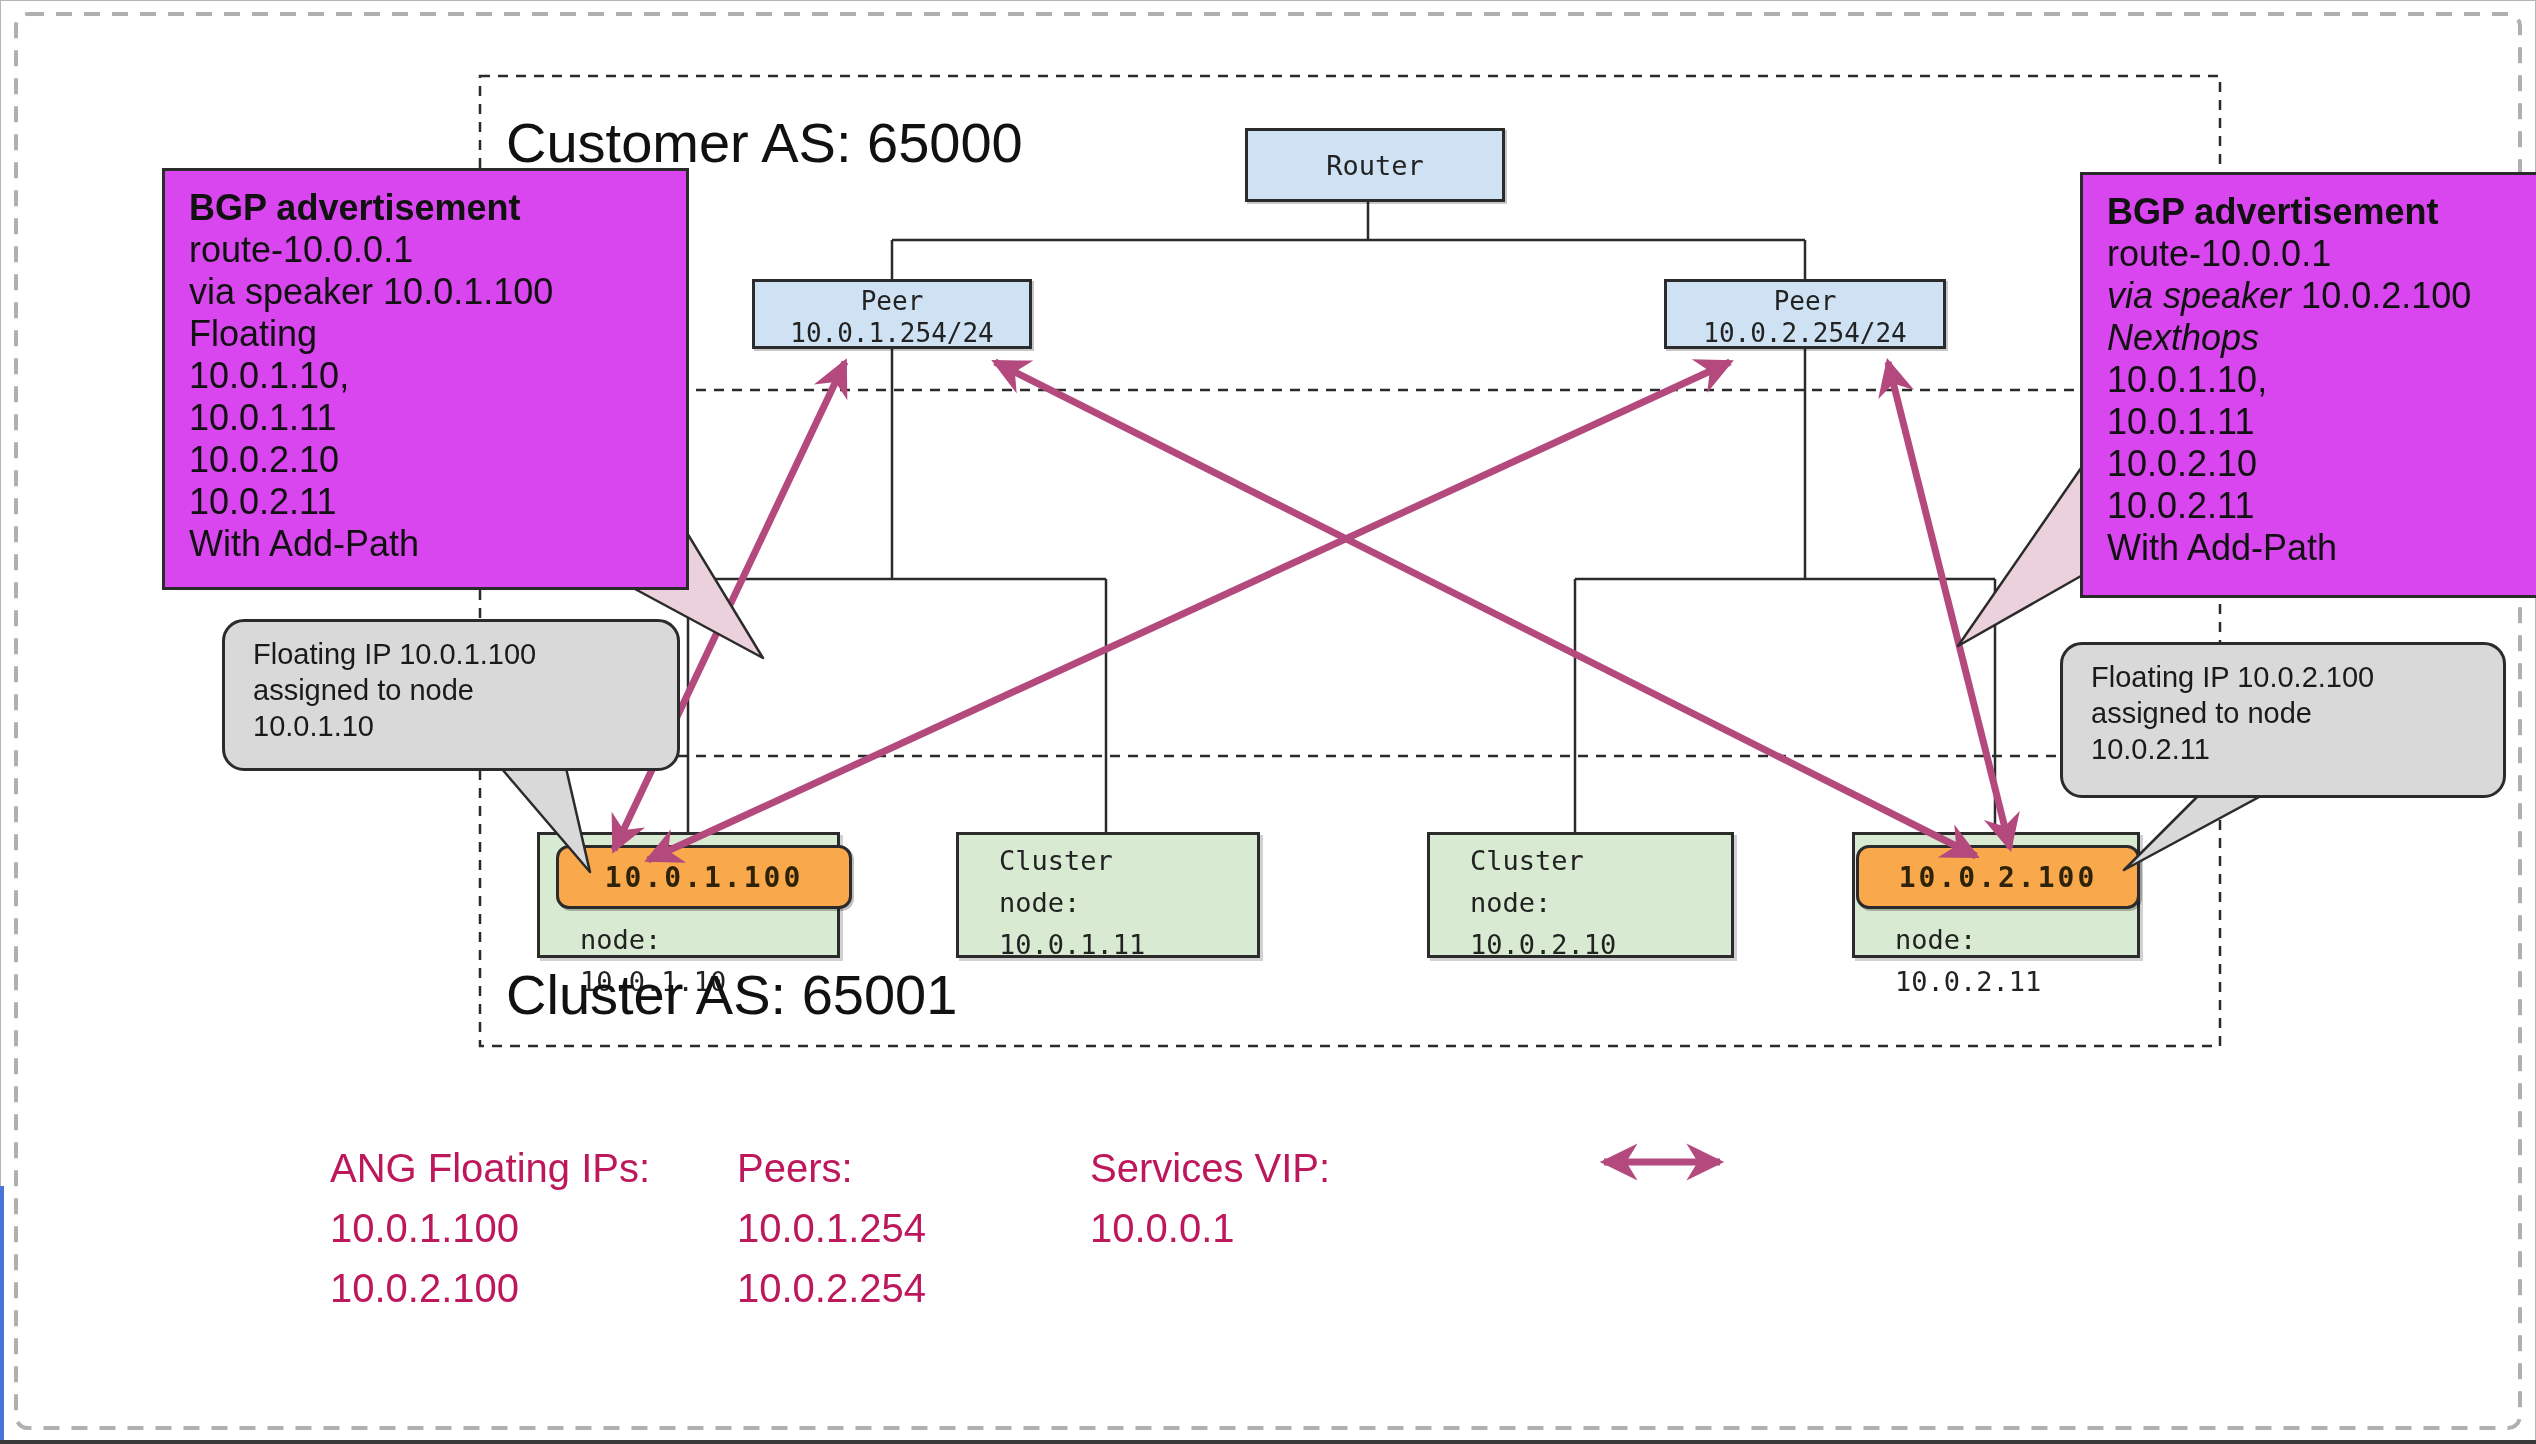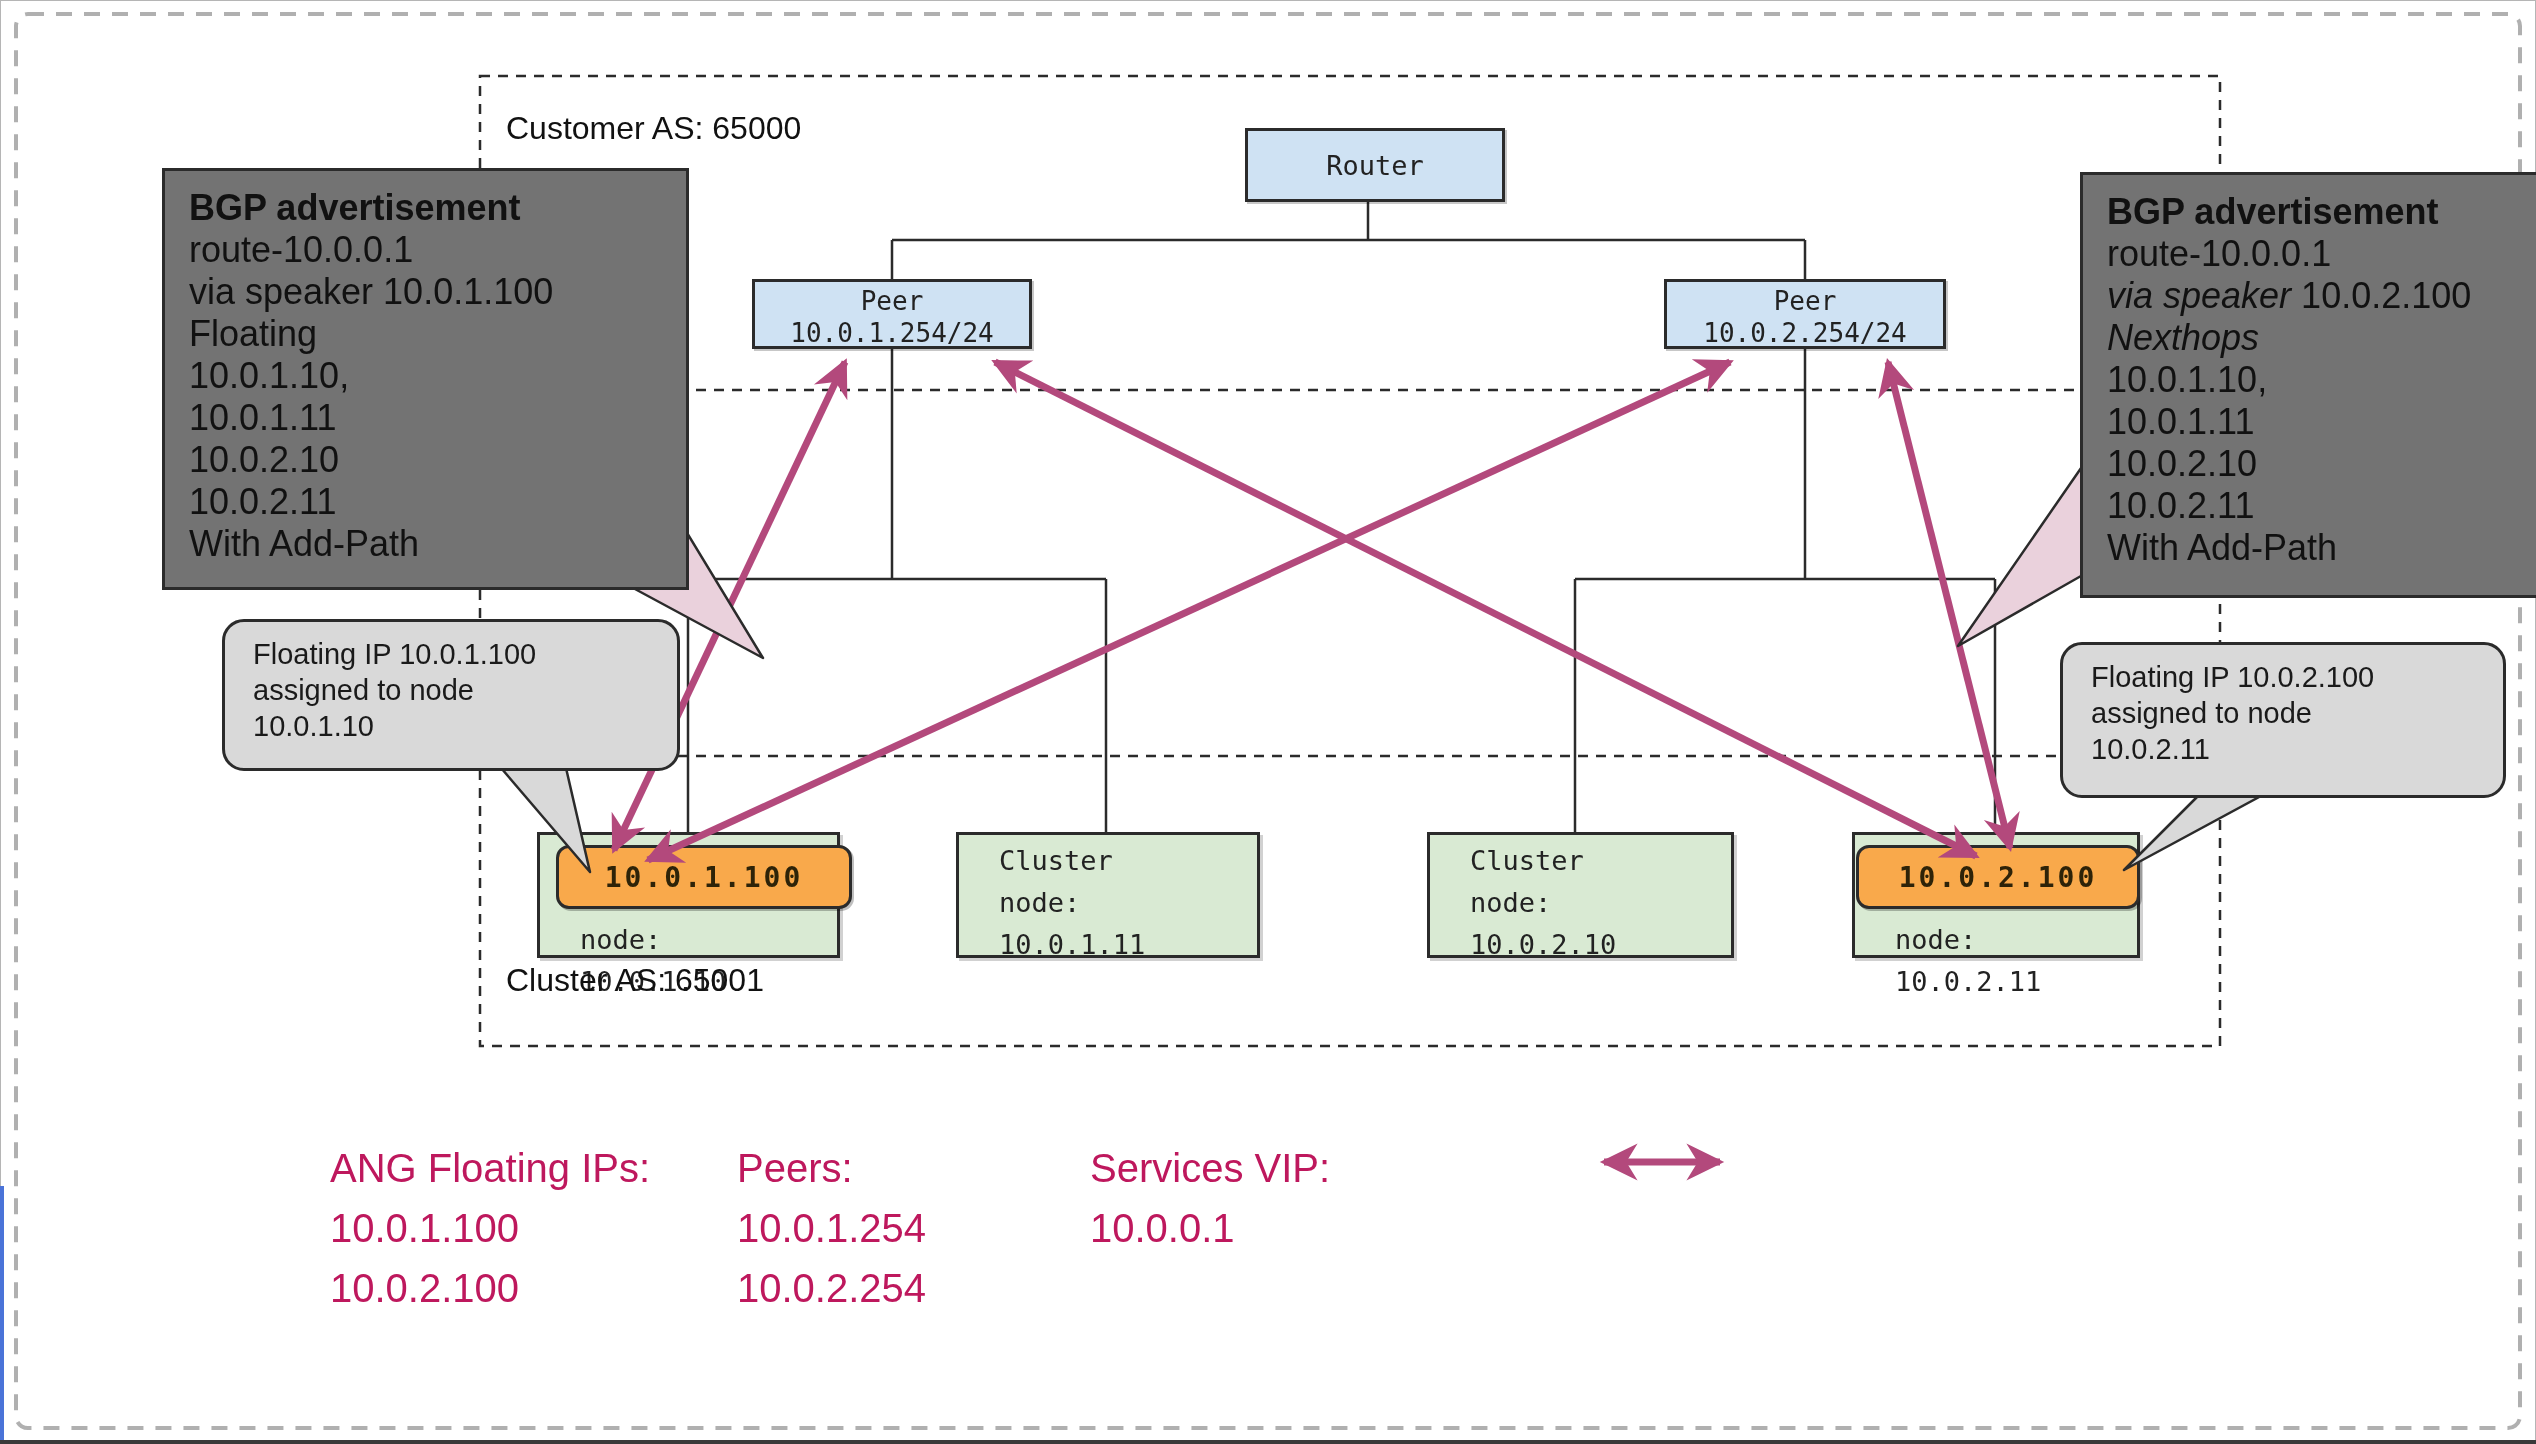--- a/index.html
+++ b/index.html
@@ -4,29 +4,29 @@
 <style>
   html,body{margin:0;padding:0;background:#fff;}
   #page{position:relative;width:2536px;height:1444px;background:#ffffff;overflow:hidden;
         font-family:"Liberation Sans",sans-serif;box-shadow:inset 0 0 0 1px #b5b5b5;}
   .abs{position:absolute;}
   svg{position:absolute;left:0;top:0;pointer-events:none;}
   .box{position:absolute;box-sizing:border-box;border:3px solid #2b2b2b;}
   .blue{background:#cfe2f3;box-shadow:2px 2px 0 rgba(0,0,0,0.22);}
   .green{background:#d9ead3;box-shadow:3px 3px 0 rgba(0,0,0,0.18);}
   .orangebox{background:#f9a94b;border-radius:13px;box-shadow:2px 2px 0 rgba(0,0,0,0.25);z-index:3;}
-  .pinkbox{background:#737373;z-index:6;}
+  .pinkbox{background:#d946ef;z-index:6;}
   .graybox{background:#d9d9d9;border-radius:22px;z-index:6;}
   .mono{font-family:"DejaVu Sans Mono",monospace;color:#222;}
   .ctr{text-align:center;}
   .peer-line{font-size:26px;line-height:32px;}
   .router-label{font-size:27px;line-height:70px;}
   .orange-label{font-size:28px;line-height:60px;font-weight:600;letter-spacing:3px;color:#2e2308;}
   .nodetext{font-size:27px;line-height:42px;padding-left:40px;}
-  .aslabel{font-size:32px;color:#111;white-space:nowrap;z-index:7;}
+  .aslabel{font-size:56px;color:#111;white-space:nowrap;z-index:7;}
   .advert{font-size:36px;line-height:42px;color:#111;padding:16px 0 0 24px;border:3px solid #2b2b2b;}
   .advert .b{font-weight:bold;}
   .it{font-style:italic;}
   .note{font-size:29px;line-height:36px;color:#1a1a1a;padding:14px 0 0 28px;border:3px solid #2b2b2b;}
   .legend{font-size:40px;line-height:60px;color:#be185d;white-space:nowrap;z-index:7;}
   .edge-blue{background:#4a73d8;z-index:9;}
   .edge-bottom{background:#3a3a3a;z-index:9;}
 </style>
 </head>
 <body>

